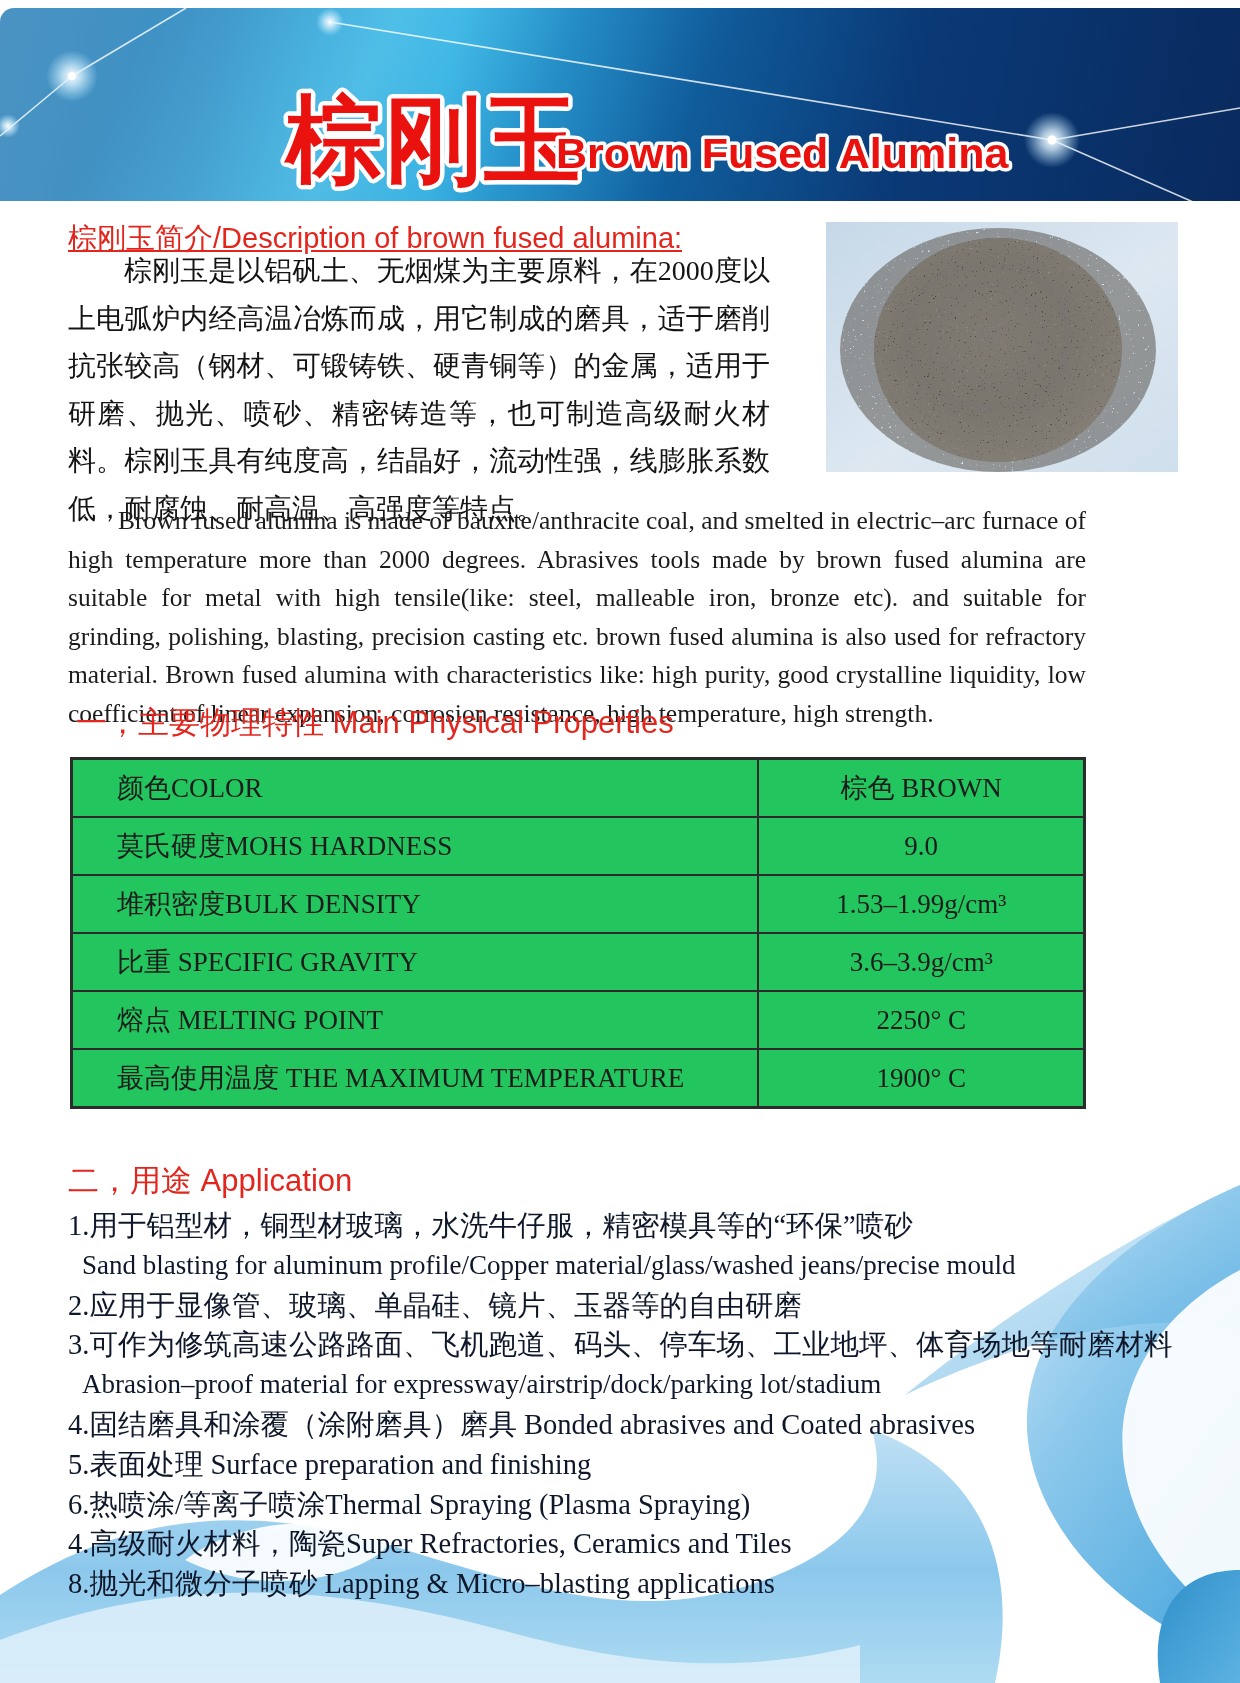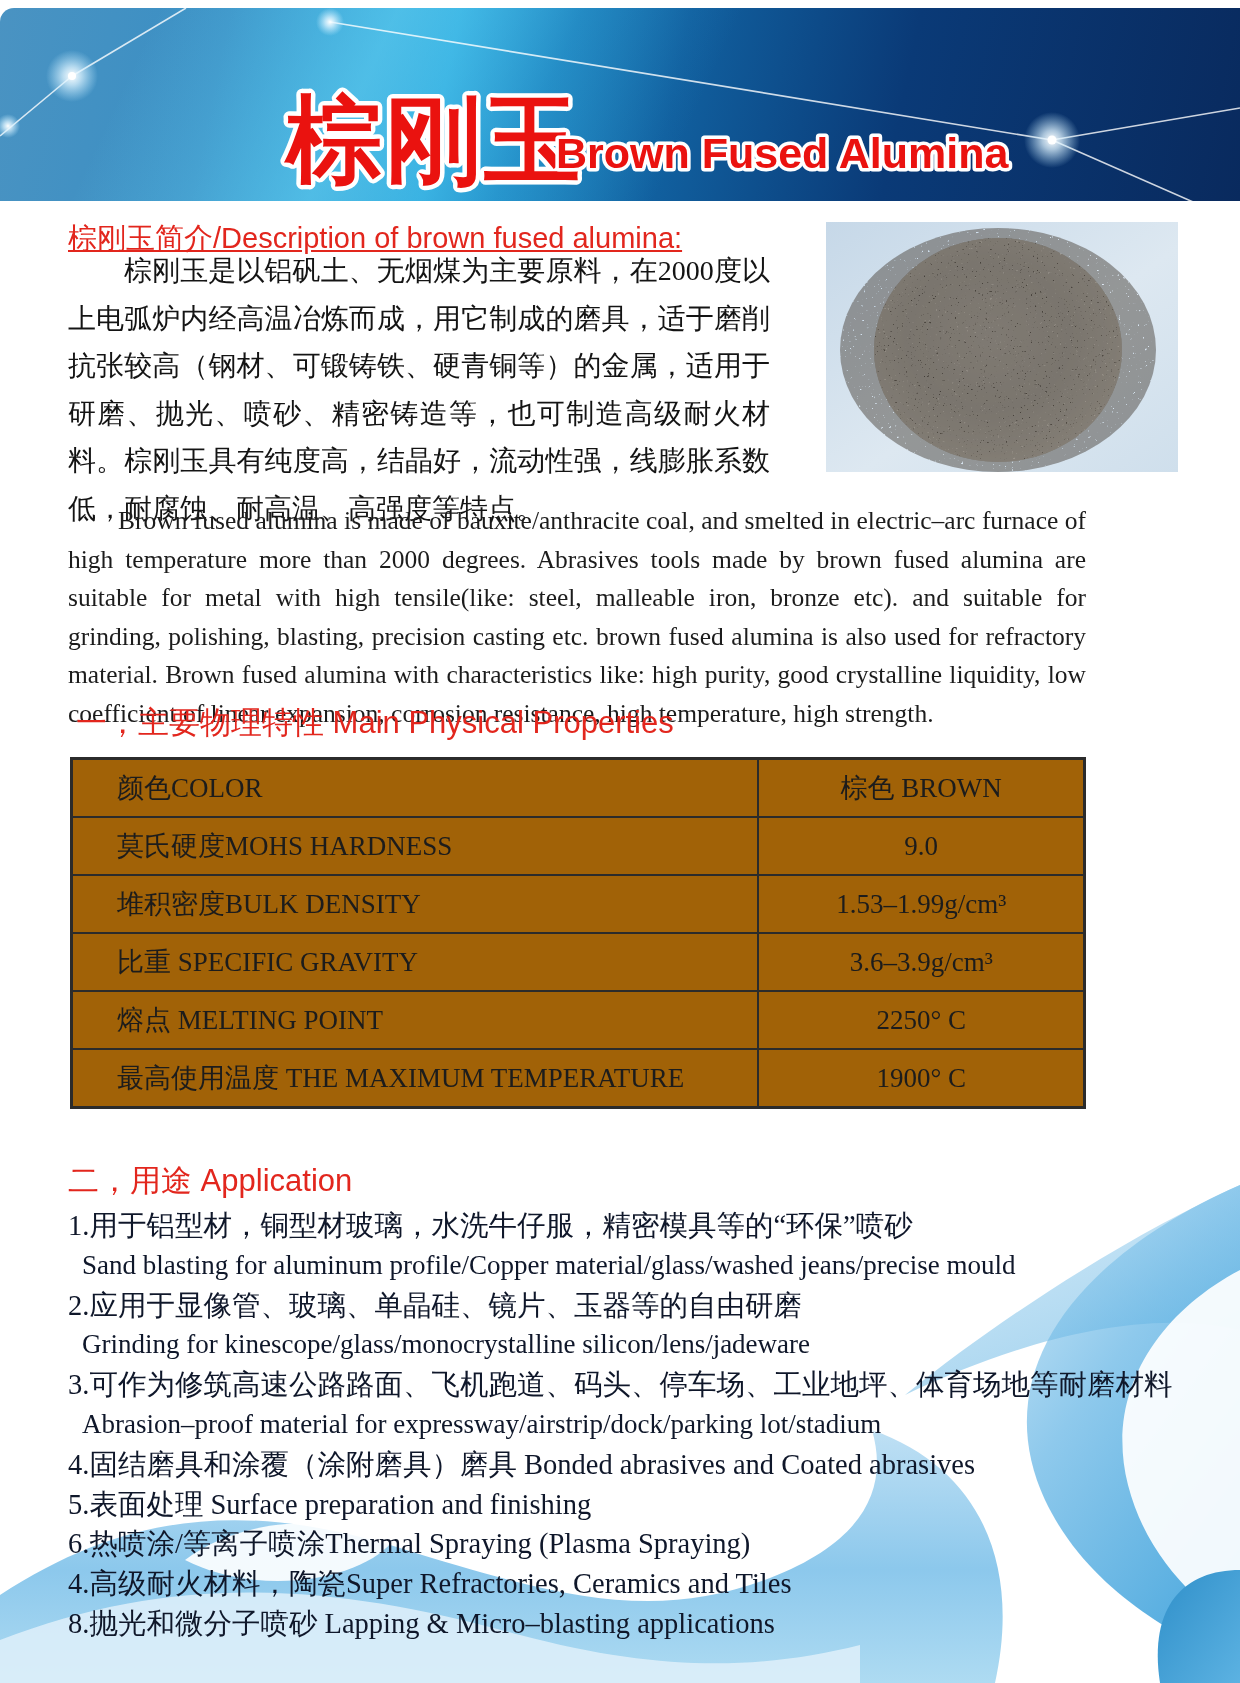--- a/index.html
+++ b/index.html
@@ -42,21 +42,21 @@
     position:absolute;left:68px;top:502px;width:1018px;
     font-size:25.5px;line-height:38.6px;text-align:justify;text-indent:50px;color:#1c1c1c;
   }
   
   .sample-image{
     position:absolute;left:826px;top:222px;width:352px;height:250px;overflow:hidden;
   }
   
   .props-table{
     position:absolute;left:70px;top:757px;width:1016px;height:348px;
-    border-collapse:collapse;background:#a16207;
+    border-collapse:collapse;background:#22c55e;
     font-size:27px;color:#1c1c1c;table-layout:fixed;
   }
   .props-table, .props-table td{border:2px solid #2b2b2b;}
   .props-table{border-width:3px;}
   .props-table td{height:56px;padding:0;}
   .props-table td.prop-name{width:66.5%;padding-left:44px;text-align:left;}
   .props-table td.prop-value{width:33.5%;text-align:center;}
   
   .app-list{position:absolute;left:68px;top:1206px;width:1092px;color:#0f172a;}
   .app-line-cn{font-size:28.5px;line-height:39.8px;white-space:nowrap;}
@@ -199,21 +199,20 @@
         </tr>
       </tbody>
   </table>
 
   <div class="red-heading app-heading">二，用途 Application</div>
 
   <div class="app-list">
       <div class="app-line-cn">1.用于铝型材，铜型材玻璃，水洗牛仔服，精密模具等的“环保”喷砂</div>
       <div class="app-line-en">Sand blasting for aluminum profile/Copper material/glass/washed jeans/precise mould</div>
       <div class="app-line-cn">2.应用于显像管、玻璃、单晶硅、镜片、玉器等的自由研磨</div>
-      <div class="app-line-en">Grinding for kinescope/glass/monocrystalline silicon/lens/jadeware</div>
       <div class="app-line-cn">3.可作为修筑高速公路路面、飞机跑道、码头、停车场、工业地坪、体育场地等耐磨材料</div>
       <div class="app-line-en">Abrasion–proof material for expressway/airstrip/dock/parking lot/stadium</div>
       <div class="app-line-cn">4.固结磨具和涂覆（涂附磨具）磨具 Bonded abrasives and Coated abrasives</div>
       <div class="app-line-cn">5.表面处理  Surface preparation and finishing</div>
       <div class="app-line-cn">6.热喷涂/等离子喷涂Thermal Spraying (Plasma Spraying)</div>
       <div class="app-line-cn">4.高级耐火材料，陶瓷Super Refractories, Ceramics and Tiles</div>
       <div class="app-line-cn">8.抛光和微分子喷砂 Lapping &amp; Micro–blasting applications</div>
     </div>
 
 </div>

